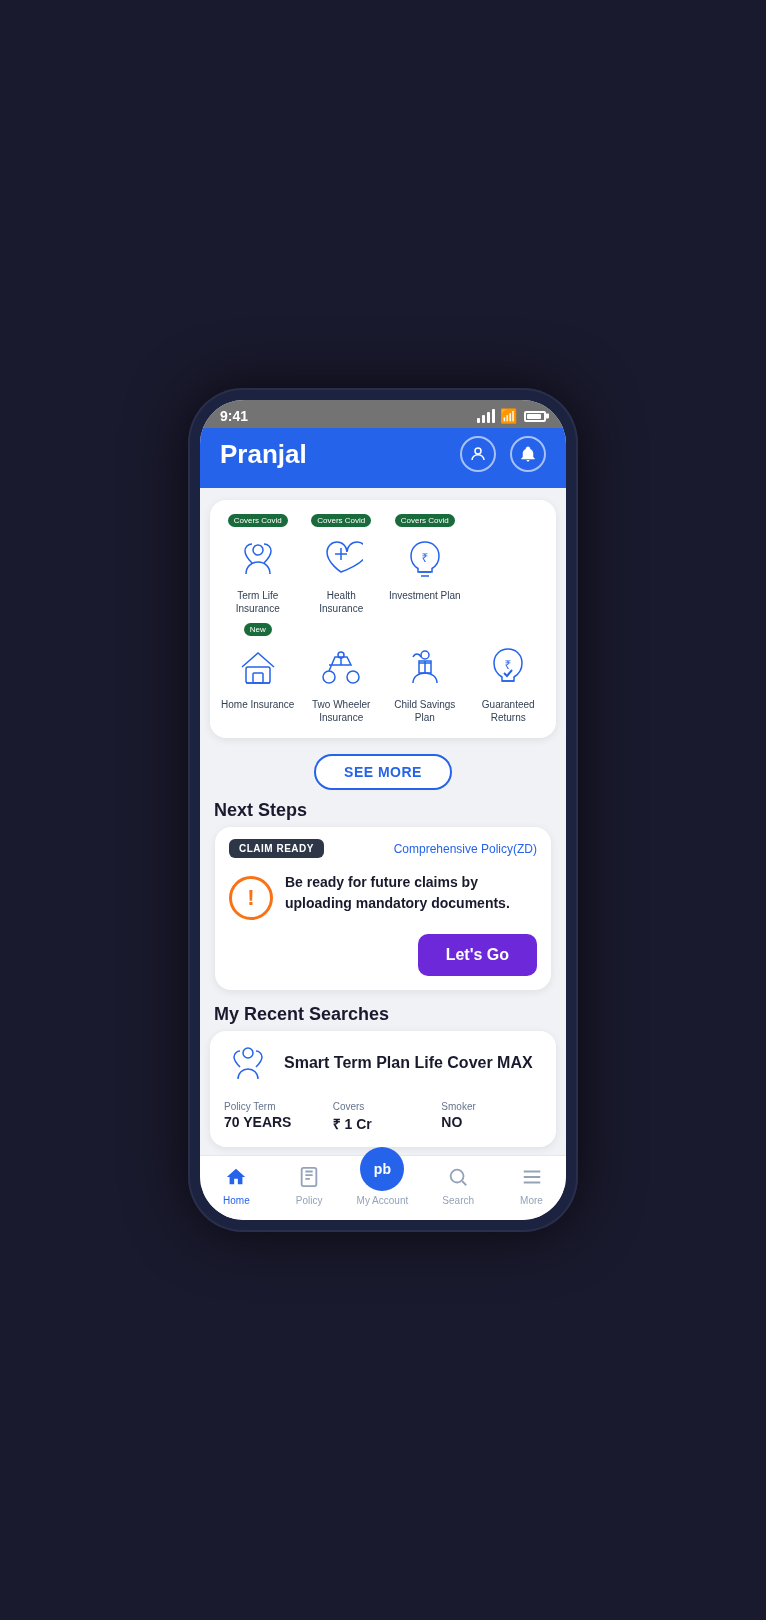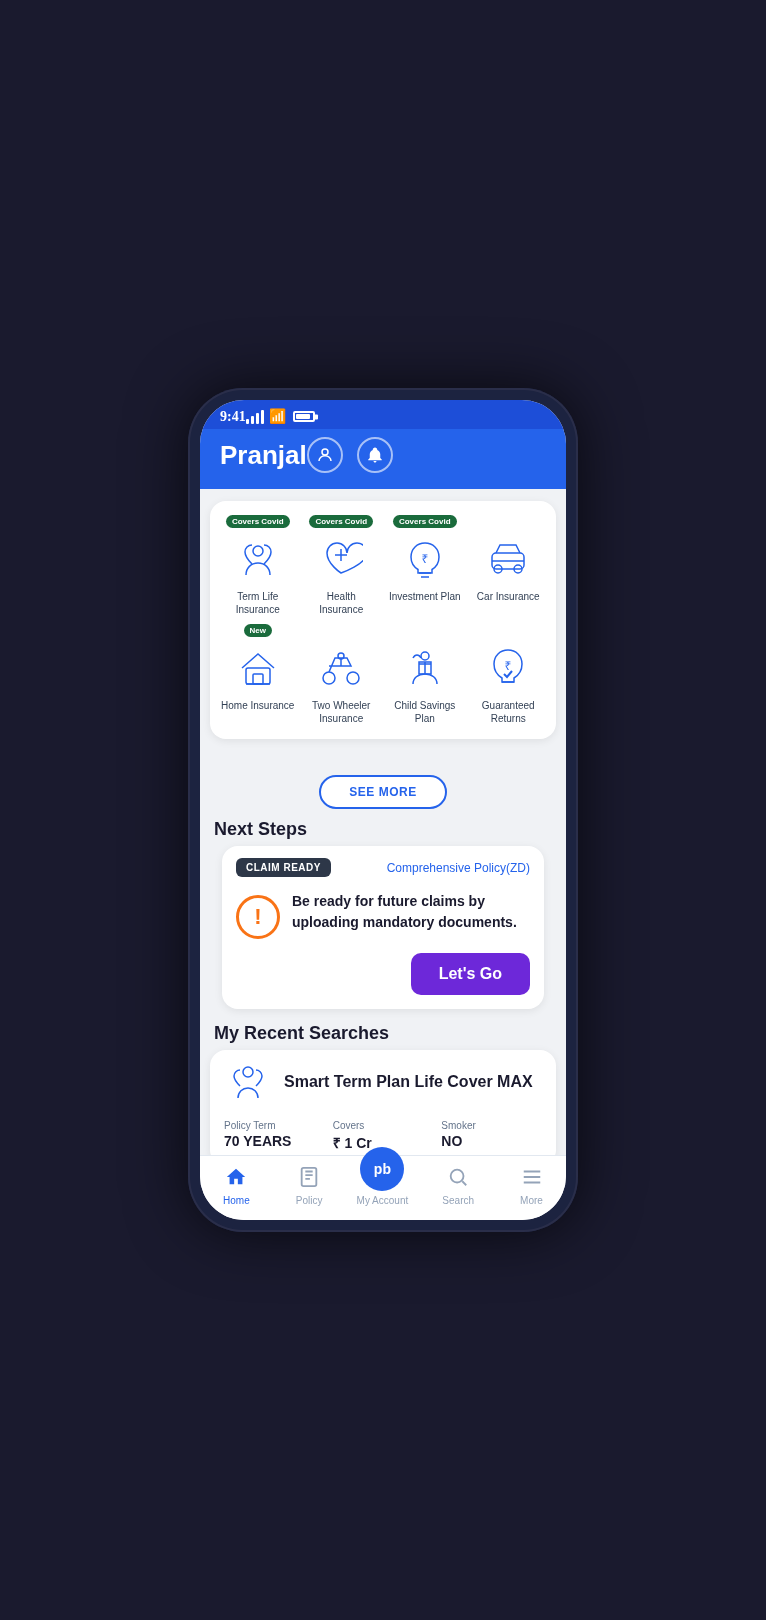--- a/index.html
+++ b/index.html
@@ -25,25 +25,25 @@
     .phone-inner {
       width: 100%;
       height: 100%;
       background: #f0f2f5;
       border-radius: 44px;
       overflow: hidden;
       display: flex;
       flex-direction: column;
     }
     .notch-bar {
-      background: #1d4ed8;
+      background: #737373;
       padding: 8px 20px 4px;
       display: flex;
-      align-items: center;
-      font-family: Liberation Serif, serif;
+      justify-content: space-between;
+      align-items: center;
     }
     .status-time {
       color: white;
       font-size: 14px;
       font-weight: 700;
     }
     .status-icons {
       display: flex;
       align-items: center;
       gap: 6px;
@@ -78,21 +78,21 @@
     .battery-fill {
       background: white;
       width: 85%;
       height: 100%;
       border-radius: 1px;
     }
     .header {
       background: #2563eb;
       padding: 8px 20px 16px;
       display: flex;
-      justify-content: flex-start;
+      justify-content: space-between;
       align-items: center;
     }
     .header-title {
       color: white;
       font-size: 26px;
       font-weight: 700;
     }
     .header-icons {
       display: flex;
       align-items: center;
@@ -133,21 +133,21 @@
       display: flex;
       flex-direction: column;
       align-items: center;
       cursor: pointer;
       position: relative;
     }
     .product-badge {
       background: #1a6b3c;
       color: white;
       font-size: 8px;
-      font-weight: 700;
+      font-weight: 400;
       padding: 2px 6px;
       border-radius: 10px;
       margin-bottom: 4px;
       white-space: nowrap;
     }
     .product-badge.new-badge {
       background: #1a6b3c;
     }
     .product-icon-wrap {
       width: 54px;
@@ -171,35 +171,34 @@
       display: flex;
       justify-content: center;
       padding: 4px 0 10px;
     }
     .see-more-btn {
       border: 2px solid #2563eb;
       color: #2563eb;
       background: white;
       padding: 8px 28px;
       border-radius: 22px;
-      font-size: 12px;
+      font-size: 14px;
       font-weight: 700;
       letter-spacing: 0.5px;
       cursor: pointer;
-      margin-top: 20px;
     }
     .section-title {
       font-size: 18px;
       font-weight: 700;
       color: #1a1a2e;
       padding: 8px 14px 6px;
     }
     .claim-card {
       background: white;
-      margin: 6px 22px;
+      margin: 6px 15px;
       border-radius: 16px;
       overflow: hidden;
       box-shadow: 0 2px 8px rgba(0,0,0,0.08);
     }
     .claim-header {
       display: flex;
       justify-content: space-between;
       align-items: center;
       padding: 12px 14px 8px;
     }
@@ -426,33 +425,20 @@
             <div class="product-icon-wrap">
               <svg viewBox="0 0 44 44" fill="none" stroke="#2563eb" stroke-width="1.5">
                 <path d="M22 6c-8 0-14 6-14 14 0 5 3 10 7 12.5V36h14v-3.5c4-2.5 7-7.5 7-12.5 0-8-6-14-14-14z"></path>
                 <text x="22" y="26" text-anchor="middle" fill="#2563eb" font-size="12" stroke="none">₹</text>
                 <path d="M16 36h12M18 40h8"></path>
               </svg>
             </div>
             <span class="product-label">Investment Plan</span>
           </div>
 
-          <div class="product-item">
-            <span class="product-badge" style="visibility:hidden">placeholder</span>
-            <div class="product-icon-wrap">
-              <svg viewBox="0 0 44 44" fill="none" stroke="#2563eb" stroke-width="1.5">
-                <rect x="6" y="16" width="32" height="16" rx="4"></rect>
-                <path d="M10 16l4-8h16l4 8"></path>
-                <circle cx="12" cy="32" r="4"></circle>
-                <circle cx="32" cy="32" r="4"></circle>
-                <path d="M6 24h32"></path>
-              </svg>
-            </div>
-            <span class="product-label">Car Insurance</span>
-          </div>
         </div>
 
         <div class="products-grid" style="margin-top:8px;">
 
           <div class="product-item">
             <span class="product-badge new-badge">New</span>
             <div class="product-icon-wrap">
               <svg viewBox="0 0 44 44" fill="none" stroke="#2563eb" stroke-width="1.5">
                 <path d="M6 22L22 8l16 14"></path>
                 <rect x="10" y="22" width="24" height="16" rx="2"></rect>

